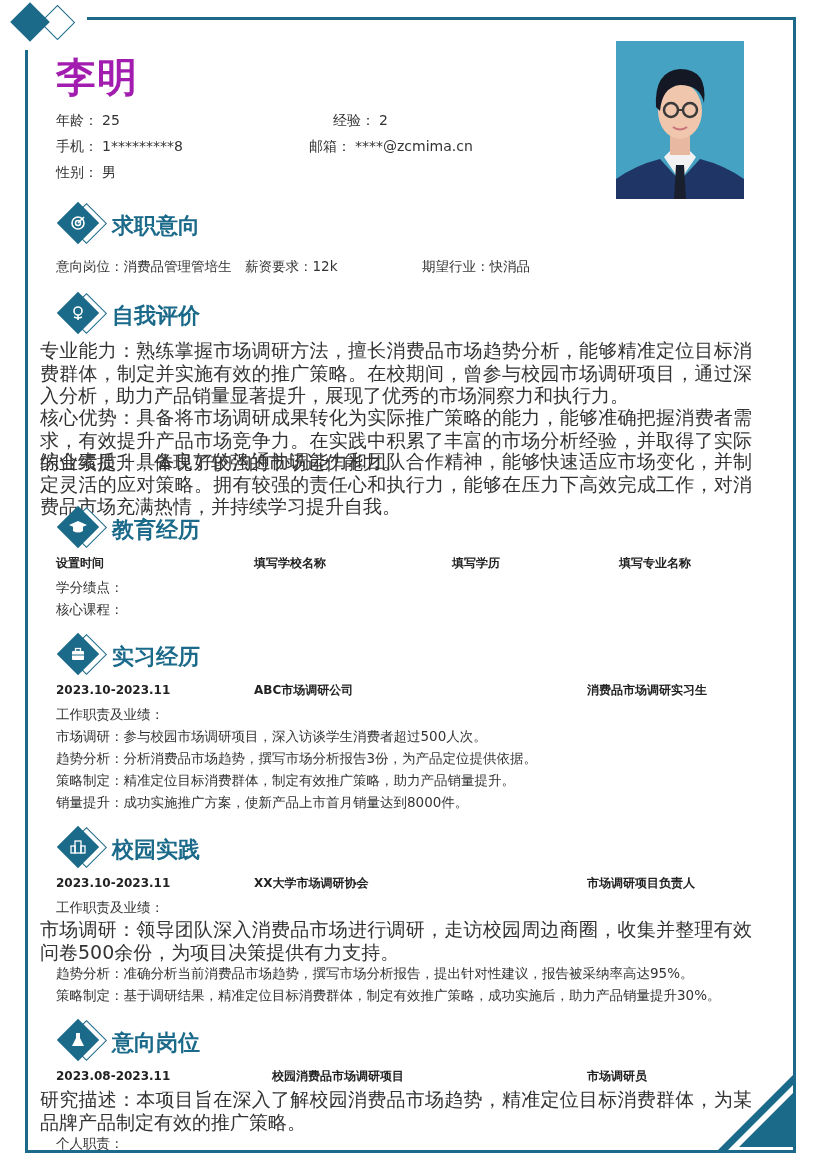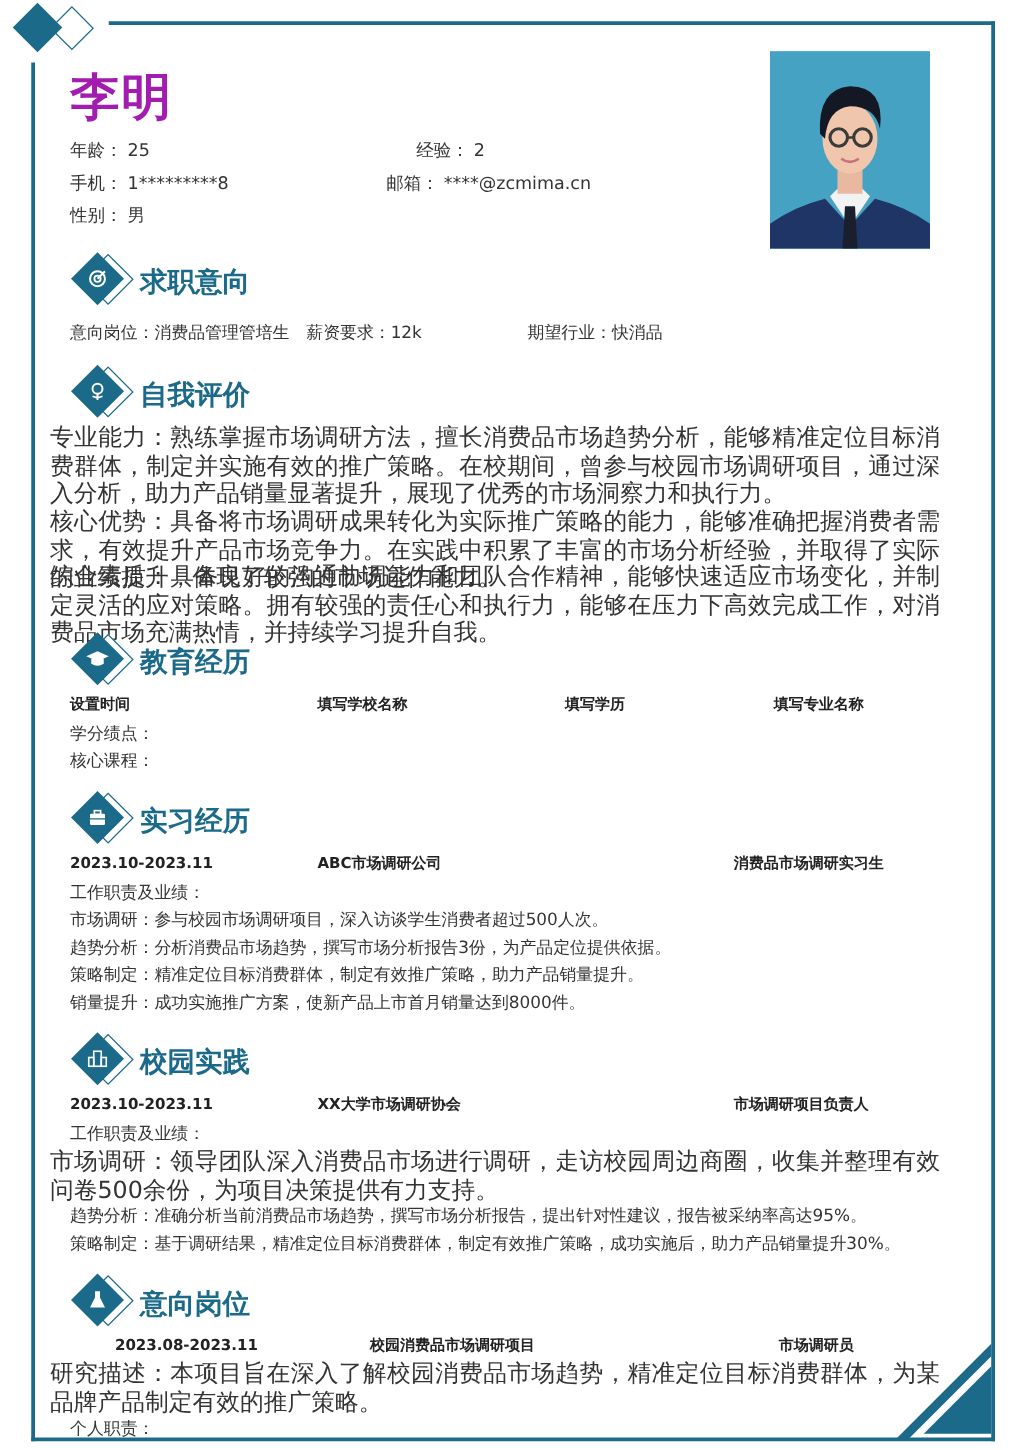--- a/index.html
+++ b/index.html
@@ -171,19 +171,19 @@
 <div class="line" style="top:984px;">策略制定：基于调研结果，精准定位目标消费群体，制定有效推广策略，成功实施后，助力产品销量提升30%。</div>
 
 <div class="sec-head" style="top:1018px;">
   <div class="dia-out"></div>
     <div class="dia-in"></div>
   <svg class="ico" viewBox="0 0 22 22">
       <path d="M9,4 L13,4 L13,9 L17,17 L5,17 L9,9 Z" fill="#fff"></path>
     </svg>
   <div class="title">意向岗位</div>
 </div>
-<div class="row" style="top:1065px;margin-left:36px;">
+<div class="row" style="top:1065px;">
   <span style="left:0;">2023.08-2023.11</span>
-  <span style="left:204px;text-align:center;">校园消费品市场调研项目</span>
+  <span style="left:216px;text-align:center;">校园消费品市场调研项目</span>
   <span style="left:531px;">市场调研员</span>
 </div>
 <div class="para" style="top:1088px;">研究描述：本项目旨在深入了解校园消费品市场趋势，精准定位目标消费群体，为某品牌产品制定有效的推广策略。</div>
 <div class="line" style="top:1132px;">个人职责：</div>
 
 </body></html>

